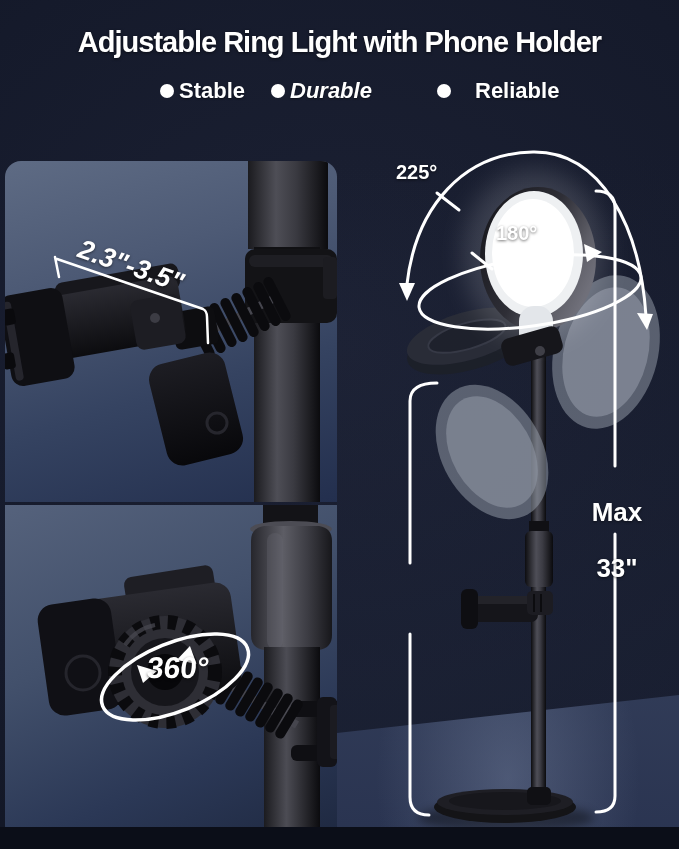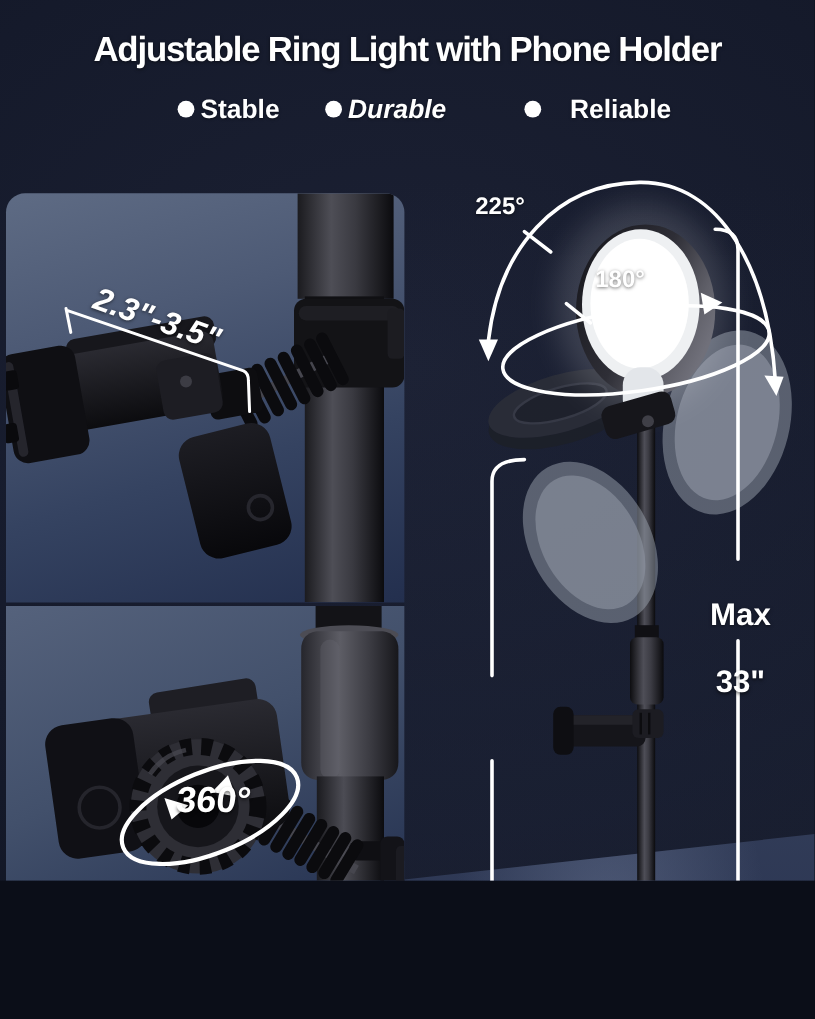--- a/index.html
+++ b/index.html
@@ -1,33 +1,33 @@
 <!DOCTYPE html>
 <html><head>
 <meta charset="utf-8">
 <style>
   html,body{margin:0;padding:0;background:#0b0e18;}
   #app{
-    position:relative;width:679px;height:734px;overflow:hidden;
+    position:relative;width:679px;height:827px;overflow:hidden;
     font-family:"Liberation Sans",sans-serif;
     background:radial-gradient(130% 95% at 50% 42%, #1c2134 0%, #151a2b 55%, #101420 100%);
   }
   .white-txt{color:#ffffff;text-shadow:0 1px 3px rgba(0,0,0,.55);}
   
   .title{
     position:absolute;left:0;top:26px;width:100%;text-align:center;
     font-size:29px;font-weight:bold;letter-spacing:-1px;color:#fff;
     text-shadow:0 1px 3px rgba(0,0,0,.55);
   }
   .bullet{
     position:absolute;top:78px;display:flex;align-items:center;gap:5px;
     font-size:22px;font-weight:bold;color:#fff;text-shadow:0 1px 2px rgba(0,0,0,.5);
   }
   .bullet .dot{width:14px;height:14px;border-radius:50%;background:#fff;display:inline-block;}
-  .bullet.b0{left:148px;} .bullet.b1{left:271px;font-style:italic;} .bullet.b2{left:437px;gap:24px;}
+  .bullet.b0{left:160px;} .bullet.b1{left:271px;font-style:italic;} .bullet.b2{left:437px;gap:24px;}
   
   .panel{position:absolute;left:5px;width:332px;overflow:hidden;}
   .panel1{top:161px;height:341px;border-radius:16px 16px 0 0;
     background:linear-gradient(164deg,#5e6b84 0%,#4d5a75 30%,#354361 64%,#232f4e 100%);}
   .panel2{top:505px;height:336px;border-radius:0 0 16px 16px;
     background:linear-gradient(156deg,#55627c 0%,#42506b 38%,#2b3856 72%,#1e2840 100%);}
   .panel svg{position:absolute;left:0;top:0;}
   .clamp-label{
     position:absolute;left:74px;top:72px;transform:rotate(19deg);transform-origin:left center;
     font-size:27px;font-weight:bold;font-style:italic;white-space:nowrap;

